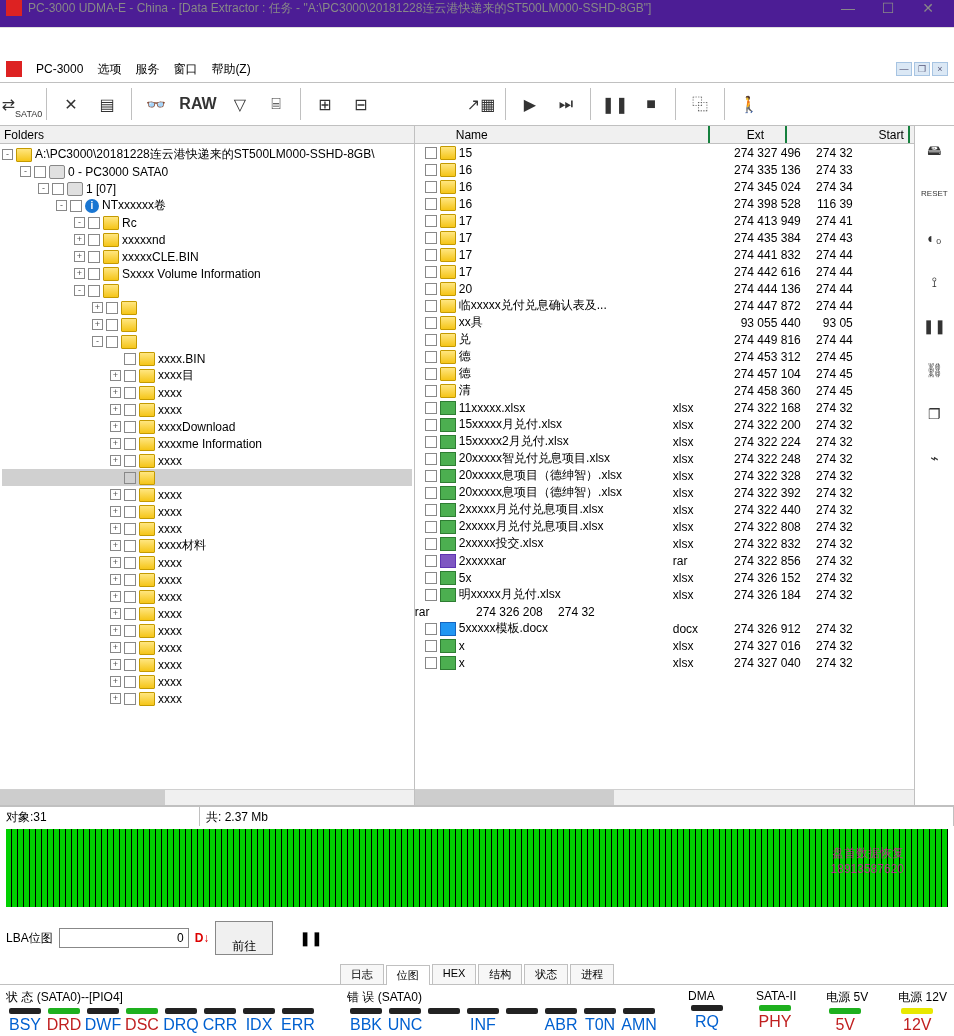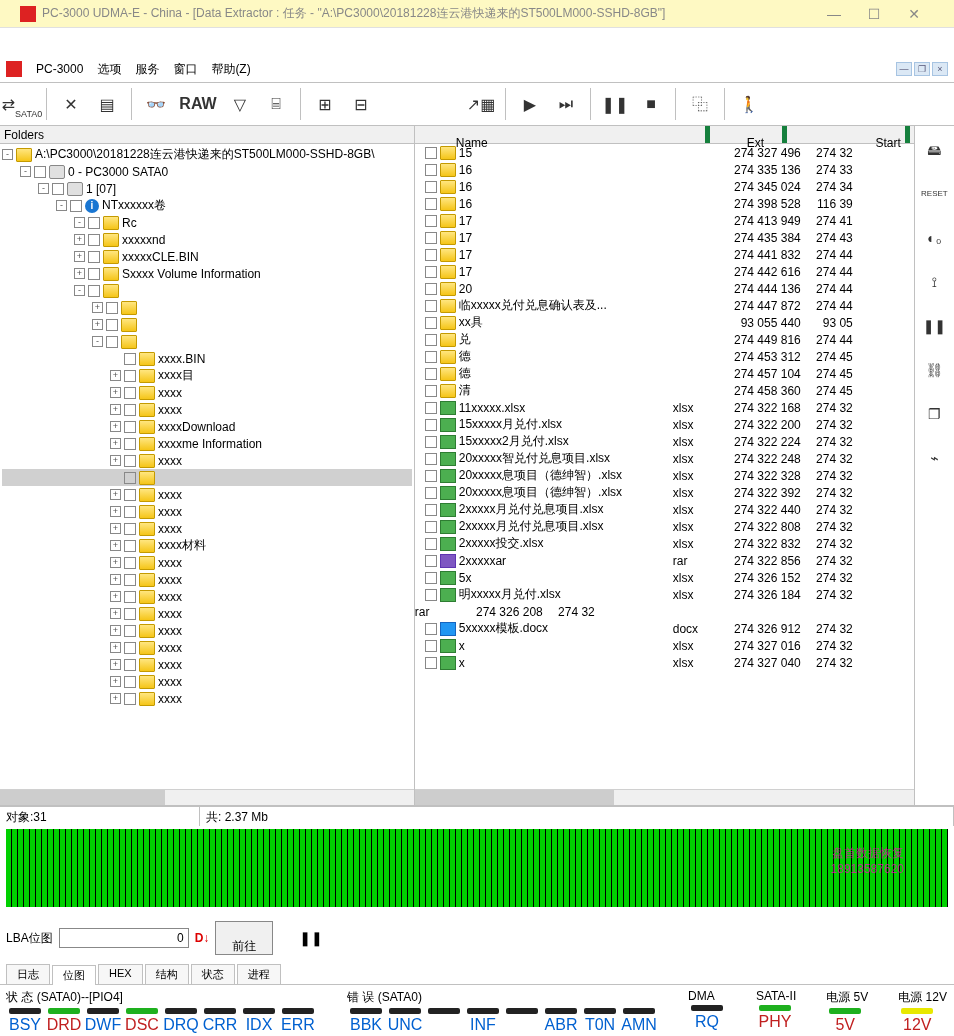--- a/index.html
+++ b/index.html
@@ -1,33 +1,33 @@
 <!DOCTYPE html>
 <html><head>
 <meta charset="utf-8">
 <style>
 * { box-sizing: border-box; margin: 0; padding: 0; font-family: "Microsoft YaHei", Tahoma, sans-serif; font-size: 12px; }
 body { width: 954px; height: 1036px; background: #fff; overflow: hidden; display: flex; flex-direction: column; }
-.titlebar { height: 28px; background: #fef9c3; border-bottom: 1px solid #e0e0e0; display: flex; align-items: center; padding: 0 20px; color: #888; }
+.titlebar { height: 28px; background: #4c1d95; border-bottom: 1px solid #e0e0e0; display: flex; padding: 0 6px; color: #888; }
 .titlebar .icon { width: 16px; height: 16px; background: #d22; margin-right: 6px; }
 .titlebar .title { flex: 1; }
 .titlebar .wbtn { width: 40px; text-align: center; color: #888; font-size: 14px; }
 .menubar { height: 26px; display: flex; align-items: center; padding: 0 6px; gap: 14px; margin-top: 28px; }
 .menubar .micon { width: 16px; height: 16px; background: #d22; }
 .menubar .mdibtns { margin-left: auto; display: flex; gap: 2px; }
 .menubar .mdibtns span { width: 16px; height: 14px; background: #dbe8f5; border: 1px solid #a7c4e2; font-size: 9px; text-align: center; line-height: 12px; color: #557; }
 .toolbar { height: 44px; border-top: 1px solid #c0c0c0; border-bottom: 1px solid #c0c0c0; display: flex; align-items: center; padding: 0 6px; gap: 4px; }
 .tbtn { width: 32px; height: 32px; display: flex; align-items: center; justify-content: center; font-size: 16px; color: #333; }
 .tsep { width: 1px; height: 32px; background: #c0c0c0; margin: 0 4px; }
 .sata-label { font-size: 9px; position: relative; top: 10px; }
 .content { flex: 1; display: flex; border-bottom: 1px solid #c0c0c0; min-height: 0; }
 .left-pane { width: 454px; border-right: 1px solid #c0c0c0; display: flex; flex-direction: column; min-height: 0; }
 .right-pane { flex: 1; display: flex; flex-direction: column; min-height: 0; }
 .pane-header { height: 18px; background: #f0f0f0; border-bottom: 1px solid #c0c0c0; padding: 0 4px; line-height: 18px; display: flex; }
-.pane-header .col { border-right: 5px solid #15803d; padding: 8px 4px; margin-left: 33px; }
+.pane-header .col { border-right: 2px solid #15803d; padding: 0 4px; margin-left: 33px; }
 .tree { flex: 1; overflow: auto; padding: 2px; }
 .tree-row { display: flex; align-items: center; height: 17px; white-space: nowrap; }
 .exp { width: 11px; height: 11px; border: 1px solid #888; font-size: 9px; line-height: 9px; text-align: center; margin-right: 3px; color: #555; }
 .noexp { width: 11px; margin-right: 3px; }
 .chk { width: 12px; height: 12px; border: 1px solid #888; margin-right: 3px; }
 .ficon { width: 16px; height: 14px; background: linear-gradient(#ffe680, #f5c518); border: 1px solid #c49a00; border-radius: 1px; margin-right: 3px; }
 .dicon { width: 16px; height: 14px; background: #e0e0e0; border: 1px solid #888; border-radius: 2px; margin-right: 3px; }
 .iicon { width: 14px; height: 14px; background: #1976d2; border-radius: 50%; color: #fff; font-size: 10px; text-align: center; line-height: 14px; margin-right: 3px; font-weight: bold; }
 .xicon { width: 16px; height: 14px; background: #4caf50; border: 1px solid #2e7d32; margin-right: 3px; }
 .ricon { width: 16px; height: 14px; background: #7e57c2; border: 1px solid #5e35b1; margin-right: 3px; }
@@ -43,21 +43,21 @@
 .hscroll .thumb { position: absolute; left: 0; top: 0; width: 40%; height: 100%; background: #cdcdcd; }
 .right-toolbar { width: 44px; border-left: 1px solid #c0c0c0; display: flex; flex-direction: column; align-items: center; padding-top: 10px; gap: 16px; }
 .rtbtn { width: 28px; height: 28px; font-size: 14px; text-align: center; line-height: 28px; color: #333; }
 .status-row { height: 20px; border-top: 1px solid #c0c0c0; display: flex; }
 .status-row .cell { border-right: 1px solid #c0c0c0; padding: 0 6px; line-height: 20px; }
 .lba-section { padding: 3px 6px; }
 .lba-grid { height: 78px; background: #000; background-image: repeating-linear-gradient(90deg, #00d000 0 5px, #000 5px 6px), repeating-linear-gradient(0deg, transparent 0 6px, #000 6px 8px); }
 .lba-controls { display: flex; align-items: center; gap: 6px; margin-top: 10px; padding: 4px 0; }
 .lba-controls input { width: 130px; height: 20px; border: 1px solid #888; padding: 0 4px; text-align: right; }
 .lba-controls button { height: 20px; padding: 16px 16px; background: #f0f0f0; border: 1px solid #888; }
-.tabs { display: flex; gap: 2px; padding: 2px 6px 0 6px; border-bottom: 1px solid #c0c0c0; }
+.tabs { display: flex; gap: 2px; padding: 2px 6px 0 6px; border-bottom: 1px solid #c0c0c0; justify-content: center; }
 .tab { padding: 2px 10px; border: 1px solid #c0c0c0; border-bottom: none; background: #f7f7f7; font-size: 11px; }
 .tab.active { background: #fff; position: relative; top: 1px; }
 .hw-status { padding: 4px 6px 2px 6px; }
 .hw-row1 { display: flex; gap: 30px; }
 .hw-group { display: flex; flex-direction: column; }
 .hw-leds { display: flex; gap: 1px; margin-top: 2px; }
 .led { width: 38px; display: flex; flex-direction: column; align-items: center; }
 .led-light { width: 32px; height: 6px; background: #222; border-radius: 2px; }
 .led-light.on { background: #1eb01e; }
 .led-light.ony { background: #e8e800; }

